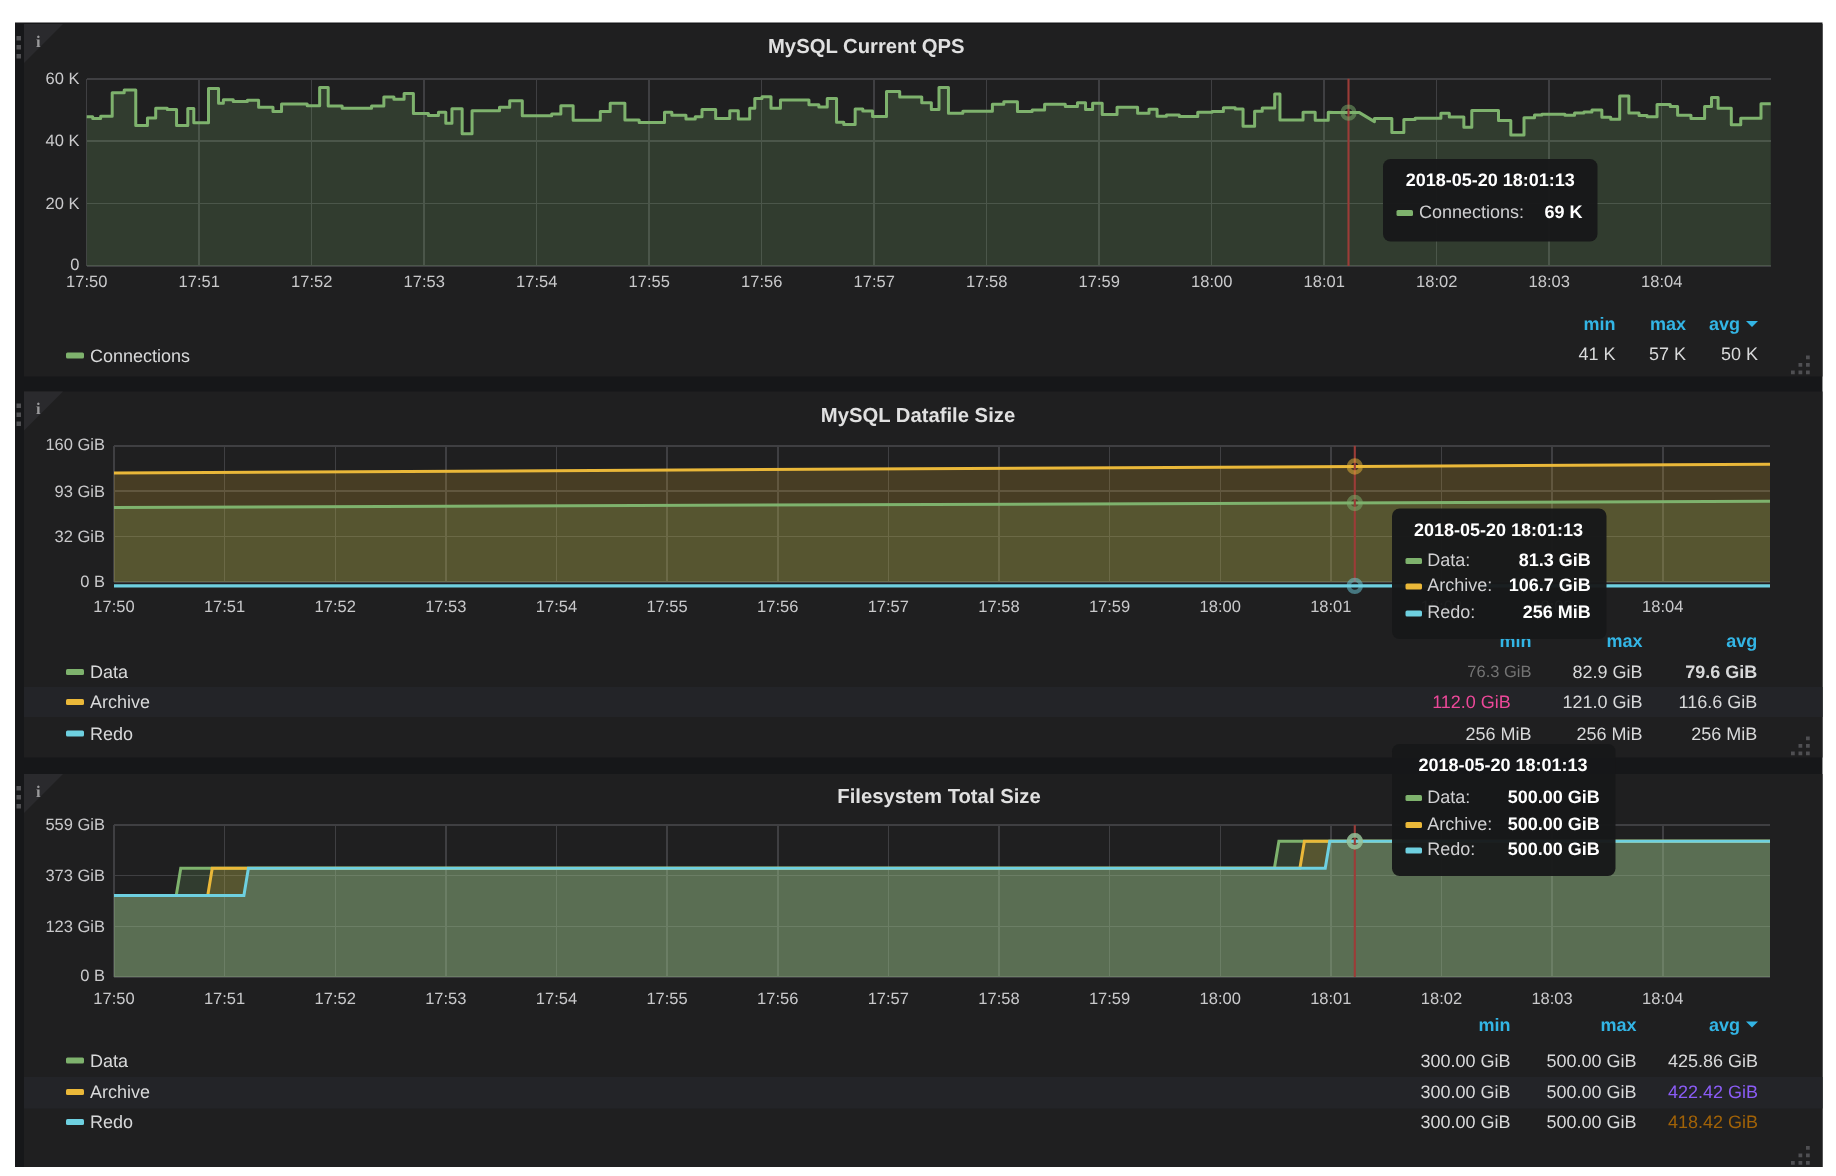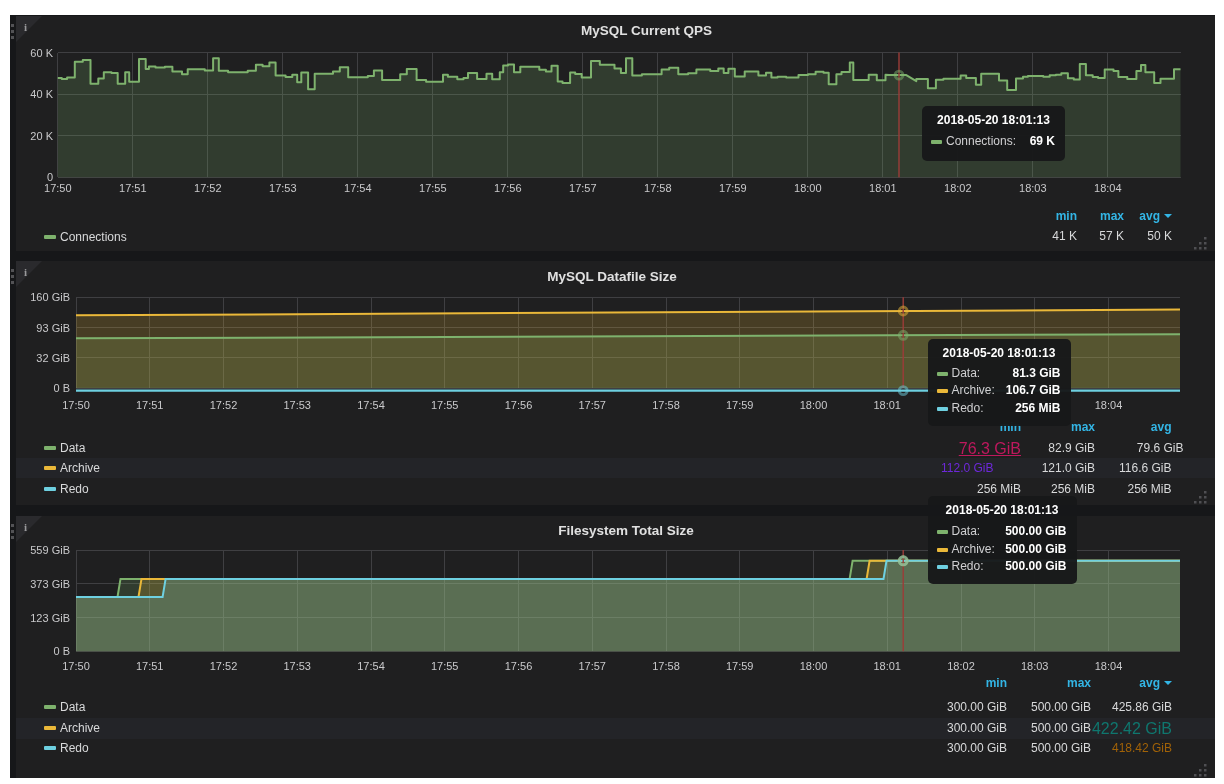--- a/index.html
+++ b/index.html
@@ -119,21 +119,21 @@
 <rect x="11" y="524" width="3" height="3" fill="#525255"></rect>
 <rect x="11" y="530" width="3" height="3" fill="#525255"></rect>
 <rect x="11" y="536" width="3" height="3" fill="#525255"></rect>
 <rect x="1194" y="774" width="2.5" height="2.5" fill="#4f4f52"></rect>
 <rect x="1199" y="774" width="2.5" height="2.5" fill="#4f4f52"></rect>
 <rect x="1204" y="774" width="2.5" height="2.5" fill="#4f4f52"></rect>
 <rect x="1199" y="769" width="2.5" height="2.5" fill="#4f4f52"></rect>
 <rect x="1204" y="769" width="2.5" height="2.5" fill="#4f4f52"></rect>
 <rect x="1204" y="764" width="2.5" height="2.5" fill="#4f4f52"></rect>
 </svg>
-<div style="position:absolute;font-size:13.5px;color:#e0e0e0;font-weight:bold;line-height:16.5px;white-space:nowrap;left:512.0px;width:200px;text-align:right;top:22.8px;">MySQL Current QPS</div>
+<div style="position:absolute;font-size:13.5px;color:#e0e0e0;font-weight:bold;line-height:16.5px;white-space:nowrap;left:512.0px;width:200px;text-align:left;top:22.8px;">MySQL Current QPS</div>
 <div style="position:absolute;font-size:13.5px;color:#e0e0e0;font-weight:bold;line-height:16.5px;white-space:nowrap;left:512.0px;width:200px;text-align:center;top:269.2px;">MySQL Datafile Size</div>
 <div style="position:absolute;font-size:13.5px;color:#e0e0e0;font-weight:bold;line-height:16.5px;white-space:nowrap;left:526px;width:200px;text-align:center;top:522.8px;">Filesystem Total Size</div>
 <div style="position:absolute;font-size:11px;color:#c9c9cb;font-weight:normal;line-height:14px;white-space:nowrap;left:-7.0px;width:60px;text-align:right;top:45.5px;">60 K</div>
 <div style="position:absolute;font-size:11px;color:#c9c9cb;font-weight:normal;line-height:14px;white-space:nowrap;left:-7.0px;width:60px;text-align:right;top:87.1px;">40 K</div>
 <div style="position:absolute;font-size:11px;color:#c9c9cb;font-weight:normal;line-height:14px;white-space:nowrap;left:-7.0px;width:60px;text-align:right;top:128.7px;">20 K</div>
 <div style="position:absolute;font-size:11px;color:#c9c9cb;font-weight:normal;line-height:14px;white-space:nowrap;left:-7.0px;width:60px;text-align:right;top:170.3px;">0</div>
 <div style="position:absolute;font-size:11px;color:#c9c9cb;font-weight:normal;line-height:14px;white-space:nowrap;left:10.0px;width:60px;text-align:right;top:290.2px;">160 GiB</div>
 <div style="position:absolute;font-size:11px;color:#c9c9cb;font-weight:normal;line-height:14px;white-space:nowrap;left:10.0px;width:60px;text-align:right;top:320.5px;">93 GiB</div>
 <div style="position:absolute;font-size:11px;color:#c9c9cb;font-weight:normal;line-height:14px;white-space:nowrap;left:10.0px;width:60px;text-align:right;top:350.7px;">32 GiB</div>
 <div style="position:absolute;font-size:11px;color:#c9c9cb;font-weight:normal;line-height:14px;white-space:nowrap;left:10.0px;width:60px;text-align:right;top:381.0px;">0 B</div>
@@ -193,47 +193,47 @@
 <div style="position:absolute;font-size:12px;color:#d8d9da;font-weight:normal;line-height:15px;white-space:nowrap;left:60.0px;top:229.5px;">Connections</div>
 <div style="position:absolute;font-size:12px;color:#d8d9da;font-weight:normal;line-height:15px;white-space:nowrap;left:1017.0px;width:60px;text-align:right;top:228.5px;">41 K</div>
 <div style="position:absolute;font-size:12px;color:#d8d9da;font-weight:normal;line-height:15px;white-space:nowrap;left:1064.0px;width:60px;text-align:right;top:228.5px;">57 K</div>
 <div style="position:absolute;font-size:12px;color:#d8d9da;font-weight:normal;line-height:15px;white-space:nowrap;left:1112.0px;width:60px;text-align:right;top:228.5px;">50 K</div>
 <div style="position:absolute;left:16px;top:458px;width:1199px;height:20px;background:#232428"></div>
 <div style="position:absolute;font-size:12px;color:#33b5e5;font-weight:bold;line-height:15px;white-space:nowrap;left:961.0px;width:60px;text-align:right;top:419.5px;">min</div>
 <div style="position:absolute;font-size:12px;color:#33b5e5;font-weight:bold;line-height:15px;white-space:nowrap;left:1035.0px;width:60px;text-align:right;top:419.5px;">max</div>
 <div style="position:absolute;font-size:12px;color:#33b5e5;font-weight:bold;line-height:15px;white-space:nowrap;left:1111.5px;width:60px;text-align:right;top:419.5px;">avg</div>
 <div style="position:absolute;left:44px;top:446.0px;width:12px;height:4px;background:#7EB26D;border-radius:1px"></div>
 <div style="position:absolute;font-size:12px;color:#d8d9da;font-weight:normal;line-height:15px;white-space:nowrap;left:60.0px;top:440.5px;">Data</div>
-<div style="position:absolute;font-size:16px;color:#be185d;font-weight:normal;line-height:15px;white-space:nowrap;left:941.0px;width:80px;text-align:right;top:440.5px;text-decoration:underline;">76.3 GiB</div>
+<div style="position:absolute;font-size:11px;color:#737373;font-weight:normal;line-height:15px;white-space:nowrap;left:941.0px;width:80px;text-align:right;top:440.5px;">76.3 GiB</div>
 <div style="position:absolute;font-size:12px;color:#d8d9da;font-weight:normal;line-height:15px;white-space:nowrap;left:1015.0px;width:80px;text-align:right;top:440.5px;">82.9 GiB</div>
-<div style="position:absolute;font-size:12px;color:#d8d9da;font-weight:normal;line-height:15px;white-space:nowrap;left:1091.5px;width:80px;text-align:right;top:440.5px;margin-left:12px;">79.6 GiB</div>
+<div style="position:absolute;font-size:12px;color:#d8d9da;font-weight:bold;line-height:15px;white-space:nowrap;left:1091.5px;width:80px;text-align:right;top:440.5px;">79.6 GiB</div>
 <div style="position:absolute;left:44px;top:466.0px;width:12px;height:4px;background:#EAB839;border-radius:1px"></div>
 <div style="position:absolute;font-size:12px;color:#d8d9da;font-weight:normal;line-height:15px;white-space:nowrap;left:60.0px;top:460.5px;">Archive</div>
-<div style="position:absolute;font-size:12px;color:#6d28d9;font-weight:normal;line-height:15px;white-space:nowrap;left:941.0px;width:80px;text-align:left;top:460.5px;">112.0 GiB</div>
+<div style="position:absolute;font-size:12px;color:#ec4899;font-weight:normal;line-height:15px;white-space:nowrap;left:941.0px;width:80px;text-align:center;top:460.5px;">112.0 GiB</div>
 <div style="position:absolute;font-size:12px;color:#d8d9da;font-weight:normal;line-height:15px;white-space:nowrap;left:1015.0px;width:80px;text-align:right;top:460.5px;">121.0 GiB</div>
 <div style="position:absolute;font-size:12px;color:#d8d9da;font-weight:normal;line-height:15px;white-space:nowrap;left:1091.5px;width:80px;text-align:right;top:460.5px;">116.6 GiB</div>
 <div style="position:absolute;left:44px;top:487.0px;width:12px;height:4px;background:#6ED0E0;border-radius:1px"></div>
 <div style="position:absolute;font-size:12px;color:#d8d9da;font-weight:normal;line-height:15px;white-space:nowrap;left:60.0px;top:481.5px;">Redo</div>
 <div style="position:absolute;font-size:12px;color:#d8d9da;font-weight:normal;line-height:15px;white-space:nowrap;left:941.0px;width:80px;text-align:right;top:481.5px;">256 MiB</div>
 <div style="position:absolute;font-size:12px;color:#d8d9da;font-weight:normal;line-height:15px;white-space:nowrap;left:1015.0px;width:80px;text-align:right;top:481.5px;">256 MiB</div>
 <div style="position:absolute;font-size:12px;color:#d8d9da;font-weight:normal;line-height:15px;white-space:nowrap;left:1091.5px;width:80px;text-align:right;top:481.5px;">256 MiB</div>
 <div style="position:absolute;left:16px;top:718px;width:1199px;height:21px;background:#232428"></div>
 <div style="position:absolute;font-size:12px;color:#33b5e5;font-weight:bold;line-height:15px;white-space:nowrap;left:947.0px;width:60px;text-align:right;top:675.5px;">min</div>
 <div style="position:absolute;font-size:12px;color:#33b5e5;font-weight:bold;line-height:15px;white-space:nowrap;left:1031.0px;width:60px;text-align:right;top:675.5px;">max</div>
 <div style="position:absolute;font-size:12px;color:#33b5e5;font-weight:bold;line-height:15px;white-space:nowrap;left:1102.0px;width:70px;text-align:right;top:675.5px;">avg<span style="display:inline-block;width:0;height:0;border-left:4px solid transparent;border-right:4px solid transparent;border-top:4px solid #33b5e5;vertical-align:2px;margin-left:4px"></span></div>
 <div style="position:absolute;left:44px;top:705.0px;width:12px;height:4px;background:#7EB26D;border-radius:1px"></div>
 <div style="position:absolute;font-size:12px;color:#d8d9da;font-weight:normal;line-height:15px;white-space:nowrap;left:60.0px;top:699.5px;">Data</div>
 <div style="position:absolute;font-size:12px;color:#d8d9da;font-weight:normal;line-height:15px;white-space:nowrap;left:917.0px;width:90px;text-align:right;top:699.5px;">300.00 GiB</div>
 <div style="position:absolute;font-size:12px;color:#d8d9da;font-weight:normal;line-height:15px;white-space:nowrap;left:1001.0px;width:90px;text-align:right;top:699.5px;">500.00 GiB</div>
 <div style="position:absolute;font-size:12px;color:#d8d9da;font-weight:normal;line-height:15px;white-space:nowrap;left:1082.0px;width:90px;text-align:right;top:699.5px;">425.86 GiB</div>
 <div style="position:absolute;left:44px;top:726.0px;width:12px;height:4px;background:#EAB839;border-radius:1px"></div>
 <div style="position:absolute;font-size:12px;color:#d8d9da;font-weight:normal;line-height:15px;white-space:nowrap;left:60.0px;top:720.5px;">Archive</div>
 <div style="position:absolute;font-size:12px;color:#d8d9da;font-weight:normal;line-height:15px;white-space:nowrap;left:917.0px;width:90px;text-align:right;top:720.5px;">300.00 GiB</div>
 <div style="position:absolute;font-size:12px;color:#d8d9da;font-weight:normal;line-height:15px;white-space:nowrap;left:1001.0px;width:90px;text-align:right;top:720.5px;">500.00 GiB</div>
-<div style="position:absolute;font-size:16px;color:#0f766e;font-weight:normal;line-height:15px;white-space:nowrap;left:1082.0px;width:90px;text-align:right;top:720.5px;">422.42 GiB</div>
+<div style="position:absolute;font-size:12px;color:#8b5cf6;font-weight:normal;line-height:15px;white-space:nowrap;left:1082.0px;width:90px;text-align:right;top:720.5px;">422.42 GiB</div>
 <div style="position:absolute;left:44px;top:746.0px;width:12px;height:4px;background:#6ED0E0;border-radius:1px"></div>
 <div style="position:absolute;font-size:12px;color:#d8d9da;font-weight:normal;line-height:15px;white-space:nowrap;left:60.0px;top:740.5px;">Redo</div>
 <div style="position:absolute;font-size:12px;color:#d8d9da;font-weight:normal;line-height:15px;white-space:nowrap;left:917.0px;width:90px;text-align:right;top:740.5px;">300.00 GiB</div>
 <div style="position:absolute;font-size:12px;color:#d8d9da;font-weight:normal;line-height:15px;white-space:nowrap;left:1001.0px;width:90px;text-align:right;top:740.5px;">500.00 GiB</div>
 <div style="position:absolute;font-size:12px;color:#a16207;font-weight:normal;line-height:15px;white-space:nowrap;left:1082.0px;width:90px;text-align:right;top:740.5px;">418.42 GiB</div>
 <div style="position:absolute;left:922px;top:105.5px;width:143px;height:55px;background:rgba(23,24,25,0.96);border-radius:5px;z-index:50">
 <div style="position:absolute;left:0;top:7px;width:143px;text-align:center;font-size:12px;font-weight:bold;color:#fff;white-space:nowrap">2018-05-20 18:01:13</div>
 <div style="position:absolute;left:9px;top:34.5px;width:11px;height:4px;background:#7EB26D;border-radius:1px"></div>
 <div style="position:absolute;left:24px;top:28.5px;font-size:12px;color:#d0d0d2;white-space:nowrap">Connections:</div>
 <div style="position:absolute;right:10px;top:28.5px;font-size:12px;font-weight:bold;color:#fff;white-space:nowrap">69 K</div>

